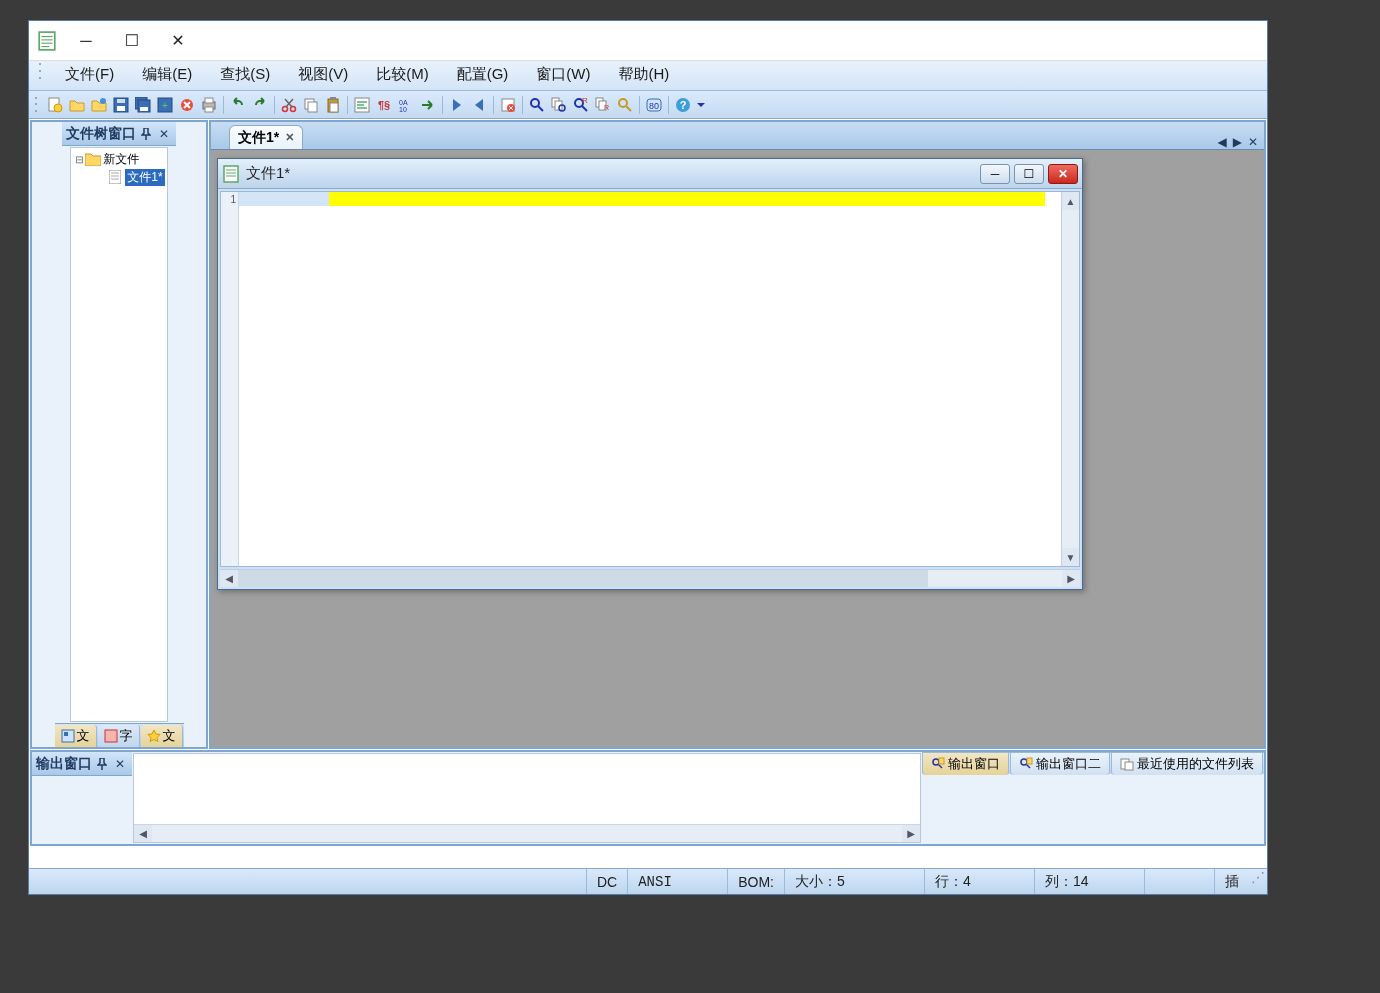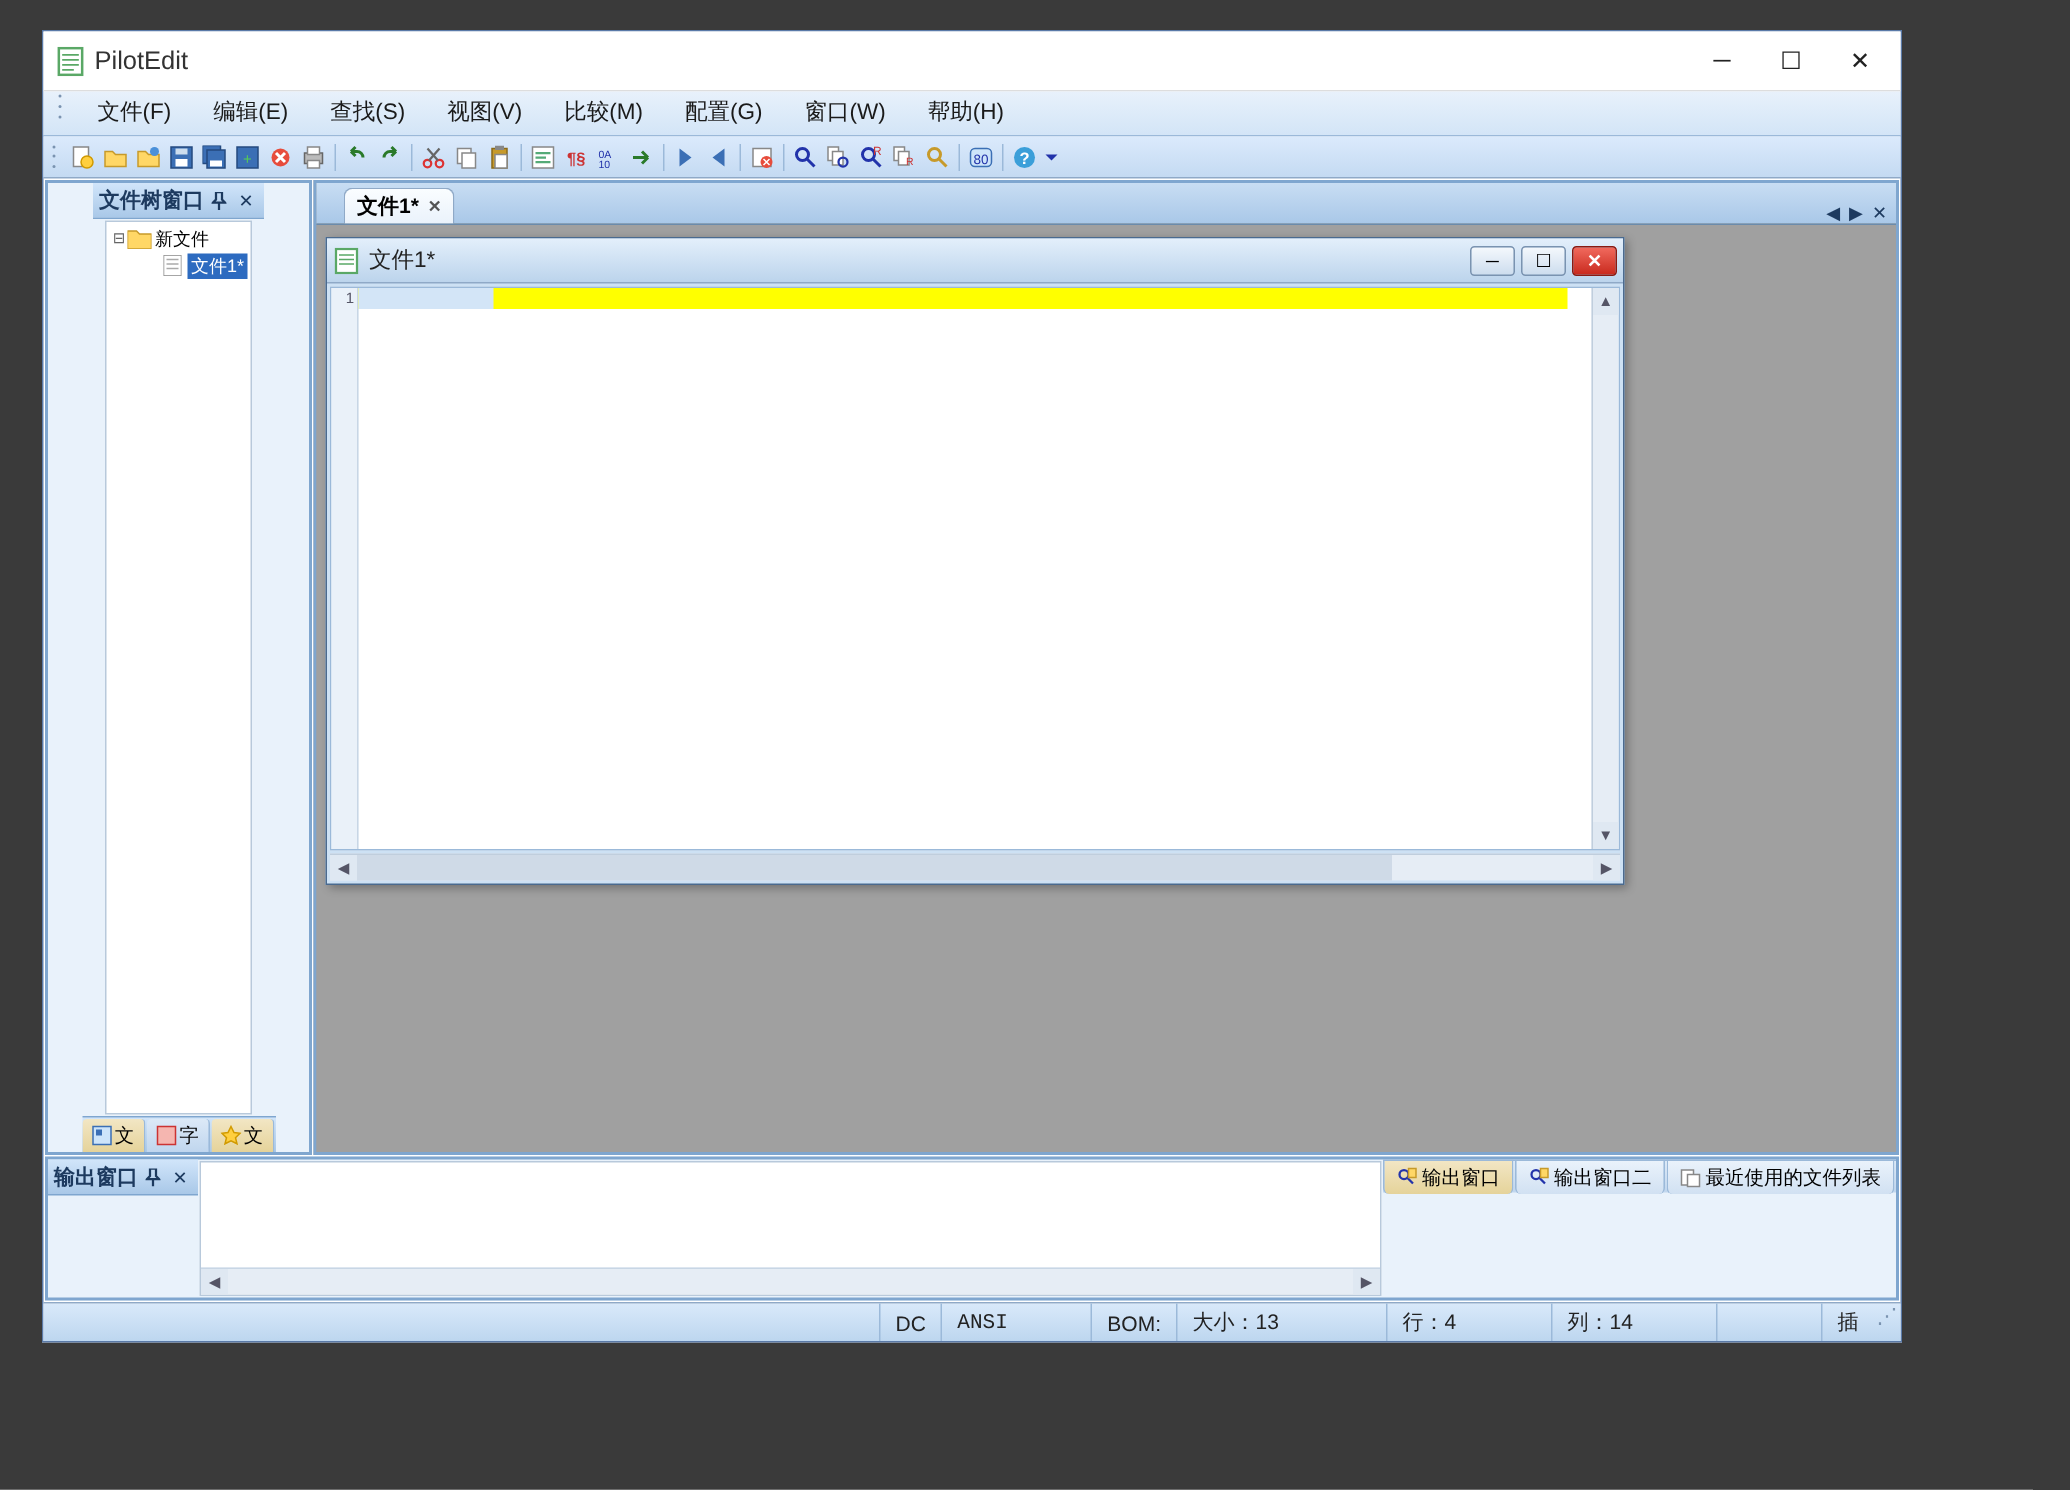--- a/index.html
+++ b/index.html
@@ -79,21 +79,21 @@
 .output-panel .panel-header { }
 .output-body { flex: 1; background: #fff; margin: 1px; border:1px solid #b8c9db; position:relative; overflow:hidden;}
 .output-hscroll { height:18px; background:#e6edf5; display:flex; border-top:1px solid #c8d6e5; position:absolute; bottom:0; left:0; right:0;}
 .output-hscroll .arrow{width:18px; display:flex; align-items:center; justify-content:center; font-size:10px; color:#556; background:#dfe8f2;}
 .output-hscroll .track{flex:1;}
 .output-tabs { height: 22px; background: linear-gradient(#dce9f7,#c0d6ee); display: flex; align-items: center; border-top:1px solid #9bb9d9;}
 .otab { display: flex; align-items: center; padding: 2px 8px; font-size: 13px; border: 1px solid #9bb9d9; border-bottom: none; border-radius: 0 0 4px 4px; background: linear-gradient(#f2e6c4,#e5d39a); margin-right: 1px; gap:3px;}
 .otab.inactive { background: linear-gradient(#eaf2fb,#d1e1f2); }
 
 
-.statusbar { height: 26px; background: linear-gradient(#d9e9fa,#bdd6ef); border-top: 1px solid #8fa9c7; display: flex; align-items: flex-start; font-size: 14px; color: #222; }
+.statusbar { height: 26px; background: linear-gradient(#d9e9fa,#bdd6ef); border-top: 1px solid #8fa9c7; display: flex; align-items: flex-start; font-size: 14px; color: #222; margin-top: 21px; }
 .statusbar .cell { padding: 0 10px; border-left: 1px solid #9bb9d9; height: 100%; display:flex; align-items:center; white-space:nowrap;}
 .statusbar .cell:first-child{border-left:none;}
 .statusbar .spacer { flex: 1; }
 .statusbar .grip-corner { width: 18px; text-align: center; color: #7a93b0; }
 
 .doc-icon { width: 16px; height: 18px; }
 .doc-icon rect { fill: #fff; stroke: #5aa866; stroke-width: 1.5; }
 .doc-icon line { stroke: #5aa866; stroke-width: 1; }
 
 .folder-icon { width:16px; height:14px; }
@@ -104,21 +104,20 @@
 <div class="app-window">
 
   <div class="titlebar">
     <svg class="app-icon doc-icon" viewBox="0 0 16 18">
         <rect x="1" y="1" width="14" height="16"></rect>
         <line x1="3" y1="5" x2="13" y2="5"></line>
         <line x1="3" y1="8" x2="13" y2="8"></line>
         <line x1="3" y1="11" x2="13" y2="11"></line>
         <line x1="3" y1="14" x2="10" y2="14"></line>
       </svg>
-    <div class="title">PilotEdit</div>
     <div class="win-btns">
       <div class="win-btn">─</div>
       <div class="win-btn">☐</div>
       <div class="win-btn">✕</div>
     </div>
   </div>
 
   <div class="menubar">
     <div class="grip">
         <span></span>
@@ -471,21 +470,21 @@
           <span>最近使用的文件列表</span>
         </div>
     </div>
   </div>
 
   <div class="statusbar">
     <div class="spacer"></div>
     <div class="cell">DC</div>
     <div class="cell" style="width:100px;font-family:Liberation Mono, monospace;">ANSI</div>
     <div class="cell">BOM:</div>
-    <div class="cell" style="width:140px;">大小：13</div>
+    <div class="cell" style="width:140px;">大小：5</div>
     <div class="cell" style="width:110px;">行：4</div>
     <div class="cell" style="width:110px;">列：14</div>
     <div class="cell" style="width:70px;"></div>
     <div class="cell">插</div>
     <div class="grip-corner">⋰</div>
   </div>
 
 </div>
 
 </body></html>

